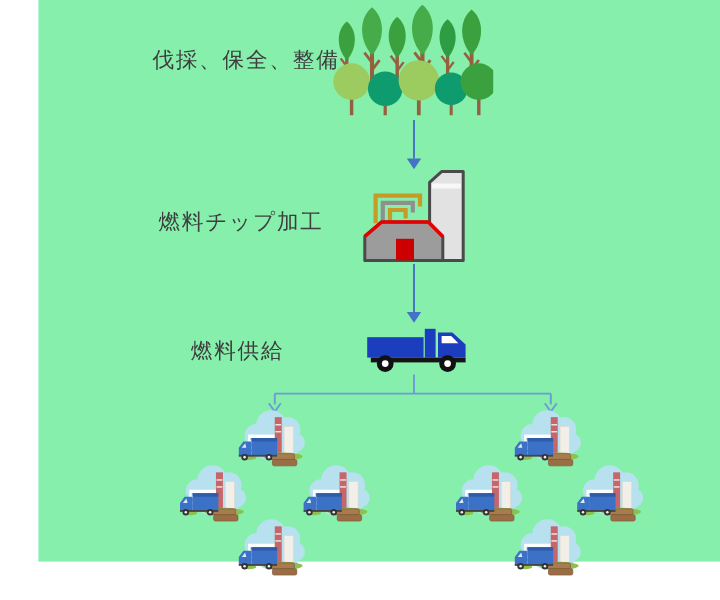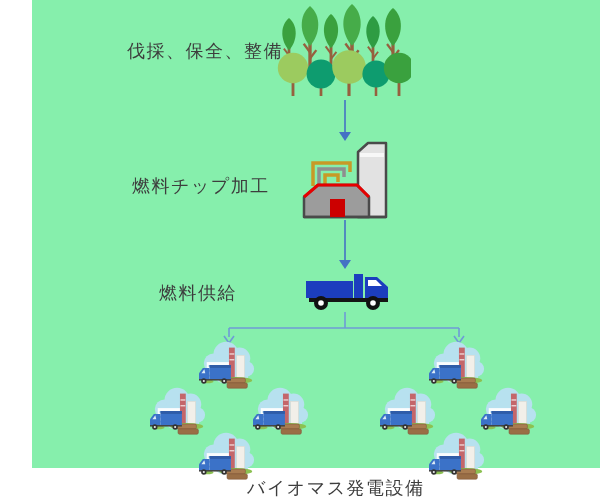--- a/index.html
+++ b/index.html
@@ -18,21 +18,20 @@
   .facility{position:absolute;width:62px;height:58px;}
 </style>
 </head>
 <body>
 
 <div class="stage">
 
   <div class="label" id="label-harvest">伐採、保全、整備</div>
   <div class="label" id="label-fuel">燃料供給</div>
   <div class="label" id="label-chip">燃料チップ加工</div>
-  <div class="label" id="label-biomass">バイオマス発電設備</div>
 
   <svg class="icon-abs" id="forest-icon" width="136" height="94" viewBox="0 0 134 94">
     <defs>
       <g id="ptree">
         <path d="M0 66 L0 20" stroke="#96603E" stroke-width="3.2" fill="none"></path>
         <path d="M0 44 L-6 36" stroke="#96603E" stroke-width="2.2" fill="none"></path>
         <path d="M0 50 L6 42" stroke="#96603E" stroke-width="2.2" fill="none"></path>
         <path d="M0 0 C -11 9 -10 27 0 38 C 10 27 11 9 0 0 Z"></path>
       </g>
       <g id="rtree">

